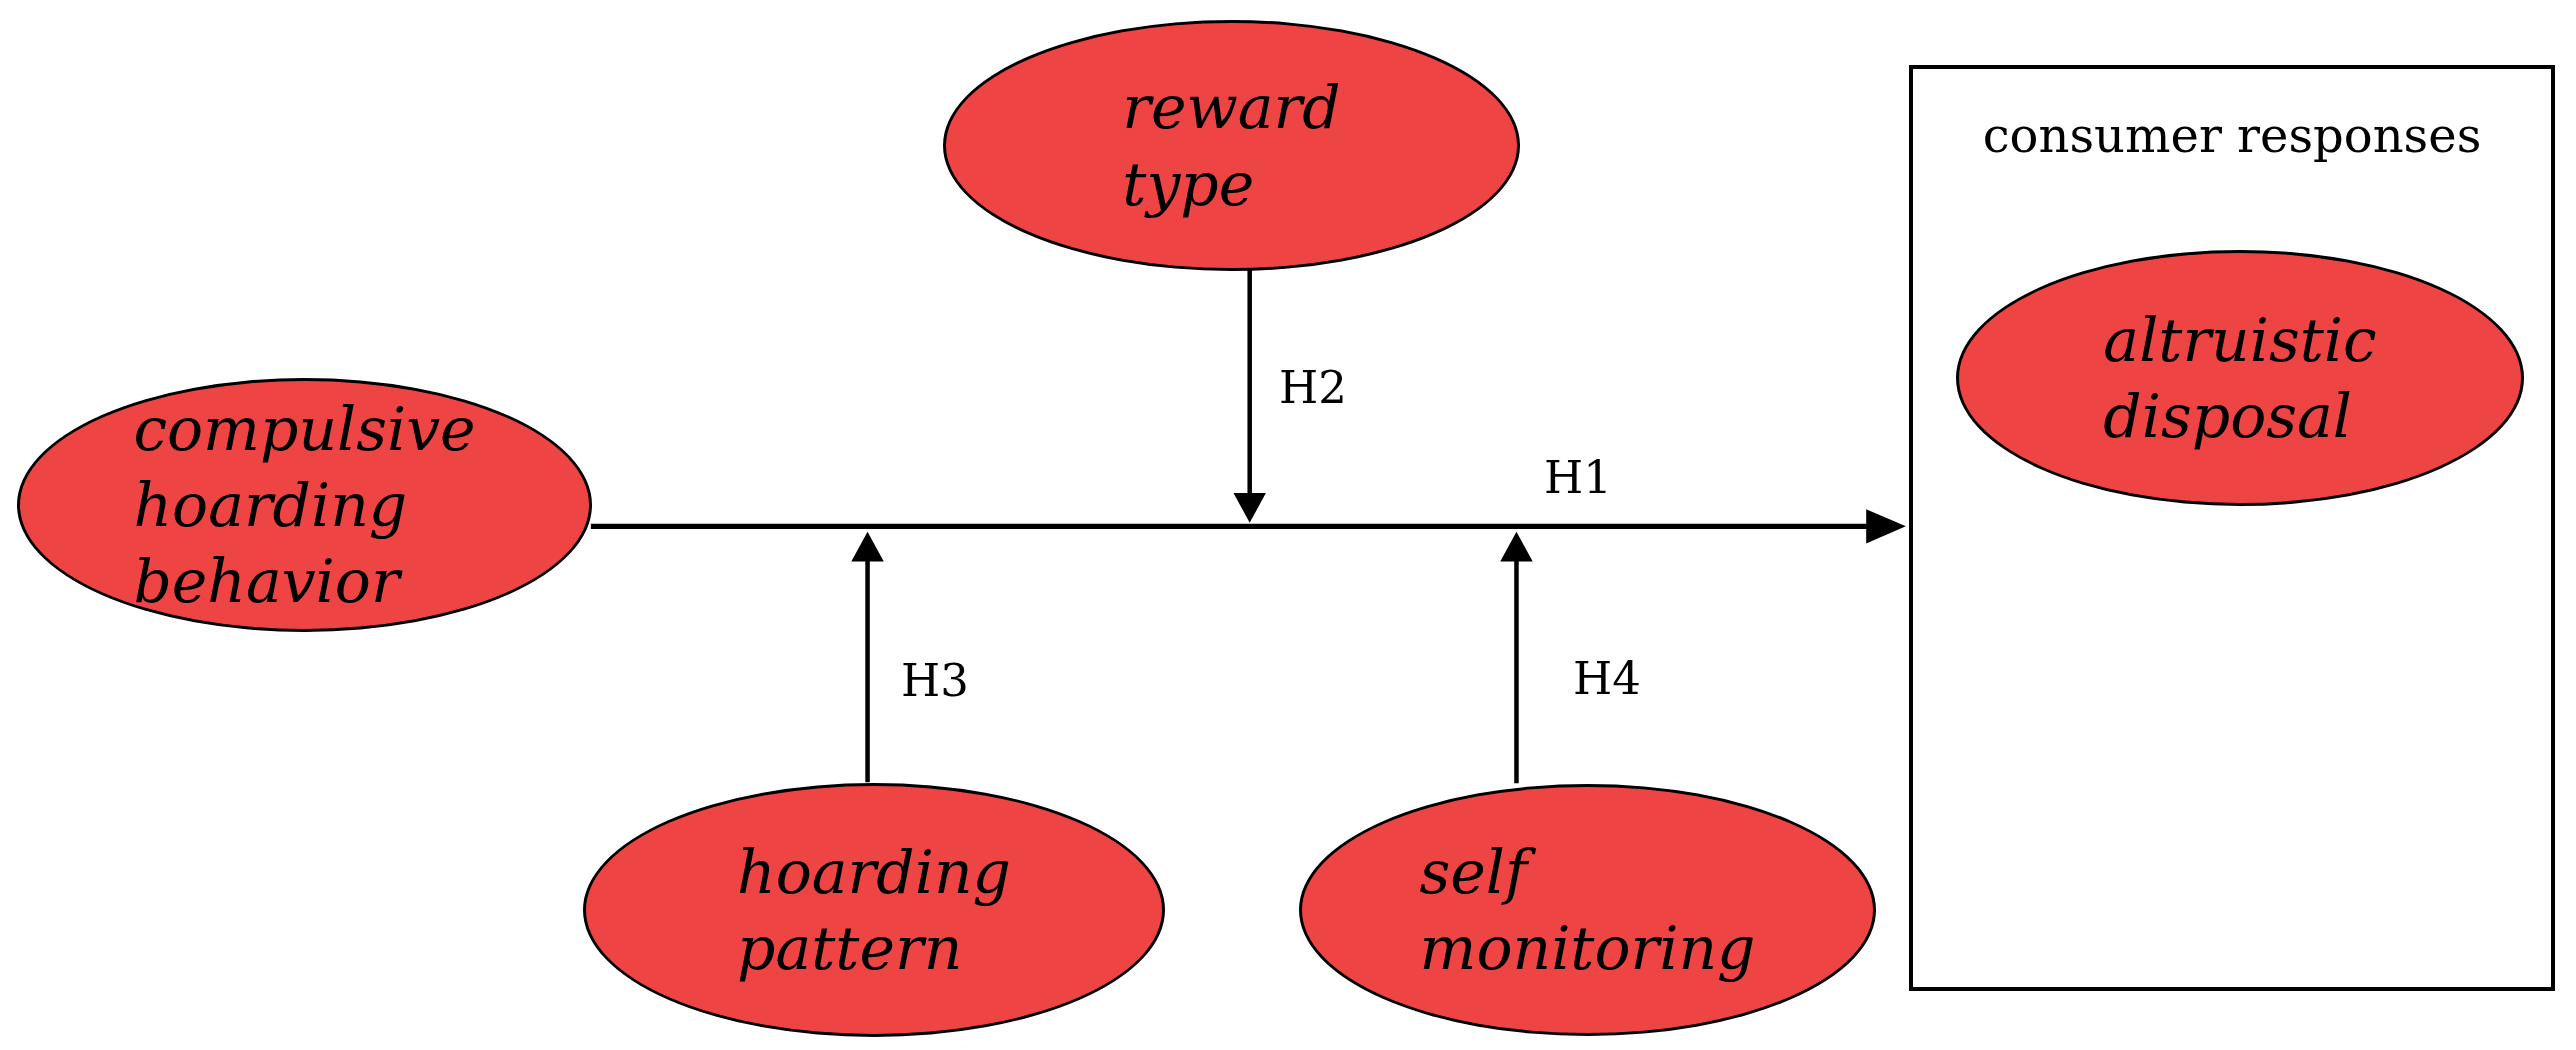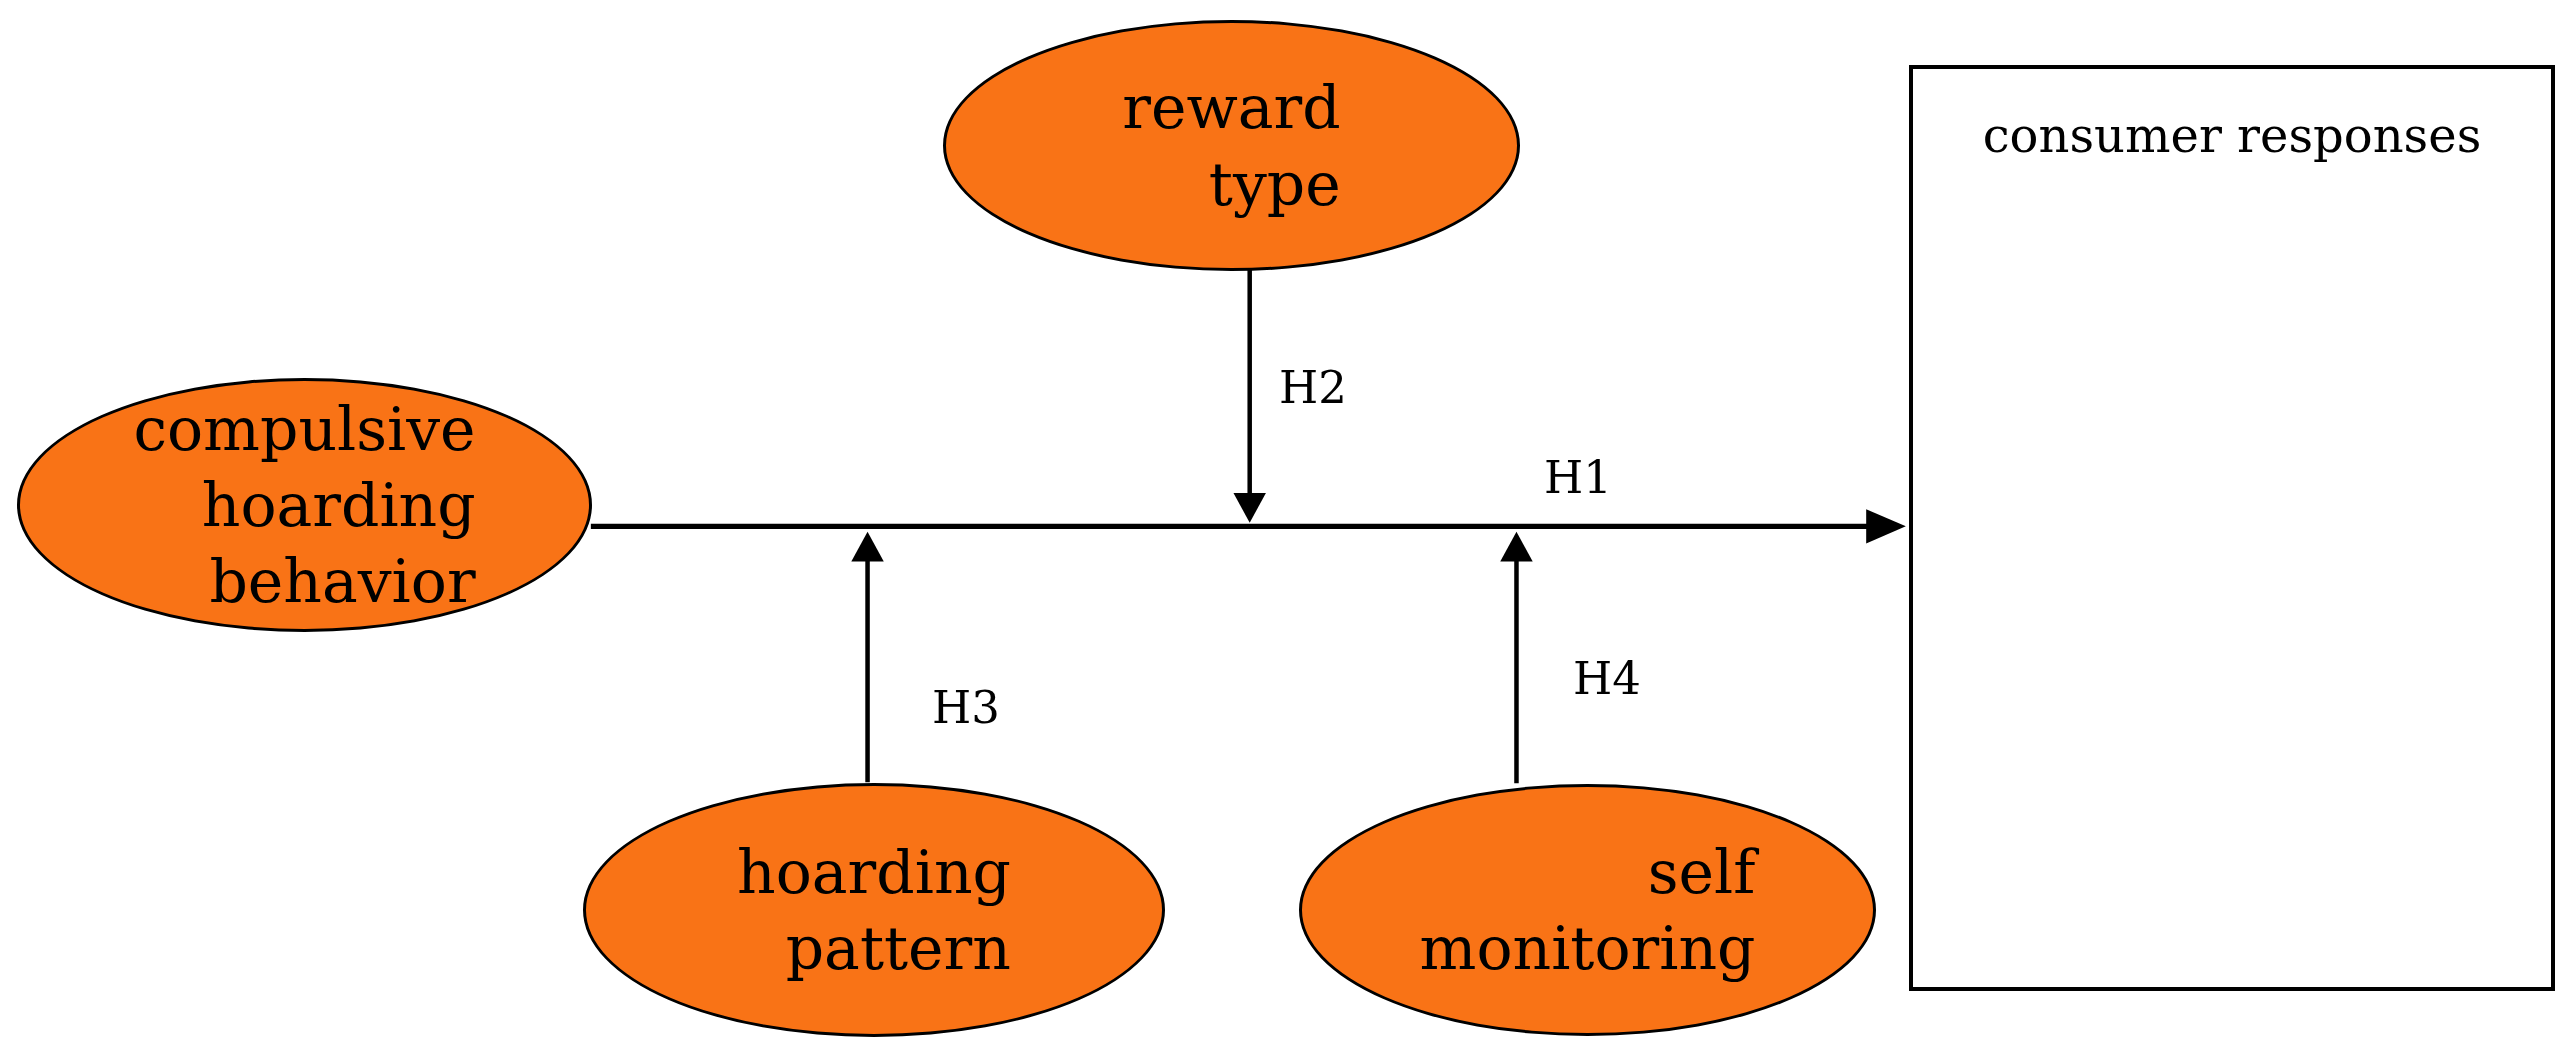--- a/index.html
+++ b/index.html
@@ -21,26 +21,27 @@
     left: 0;
     top: 0;
     width: 2576px;
     height: 1050px;
     pointer-events: none;
   }
   .node {
     position: absolute;
     border: 3.6px solid #000000;
     border-radius: 50%;
-    background: #f97316;
+    background: #ef4444;
     display: flex;
     align-items: center;
     justify-content: center;
-    text-align: right;
+    text-align: left;
     box-sizing: border-box;
+    font-style: italic;
   }
   .node-label {
     white-space: pre-line;
     font-size: 60px;
     line-height: 1.27;
   }
   .group-box {
     position: absolute;
     left: 1909px;
     top: 65px;
@@ -69,21 +70,21 @@
   .n-reward      { left: 943px; top: 20px;  width: 577px; height: 251px; }
   .n-compulsive  { left: 17px;   top: 378px; width: 575px; height: 254px; }
   .n-hpattern    { left: 583px;  top: 783px; width: 582px; height: 254px; }
   .n-selfmon     { left: 1299px; top: 784px; width: 577px; height: 252px; }
   
   .n-altruistic  { left: 43px;   top: 181px; width: 568px; height: 256px; }
   .n-purchase    { left: 52px;   top: 550px; width: 570px; height: 249px; }
   
   .l-h1 { left: 1544px; top: 448px; }
   .l-h2 { left: 1279px; top: 358px; }
-  .l-h3 { left: 901px;  top: 678px; margin-left: 31px; }
+  .l-h3 { left: 901px;  top: 651px; }
   .l-h4 { left: 1573px; top: 649px; }
 </style>
 </head>
 <body>
 
 <div class="canvas">
 
   <svg class="arrow-layer" viewBox="0 0 2857 1165">
     <g>
       <line x1="655" y1="584" x2="2074" y2="584" stroke="#000000" stroke-width="6"></line>
@@ -119,20 +120,24 @@
 pattern</span>
   </div>
 
   <div class="node n-selfmon">
     <span class="node-label">self
 monitoring</span>
   </div>
 
   <div class="group-box">
     <div class="group-title">consumer responses</div>
+    <div class="node n-altruistic">
+      <span class="node-label">altruistic
+disposal</span>
+    </div>
   </div>
 
   <div class="edge-label l-h1">H1</div>
   <div class="edge-label l-h2">H2</div>
   <div class="edge-label l-h3">H3</div>
   <div class="edge-label l-h4">H4</div>
 
 </div>
 
 

